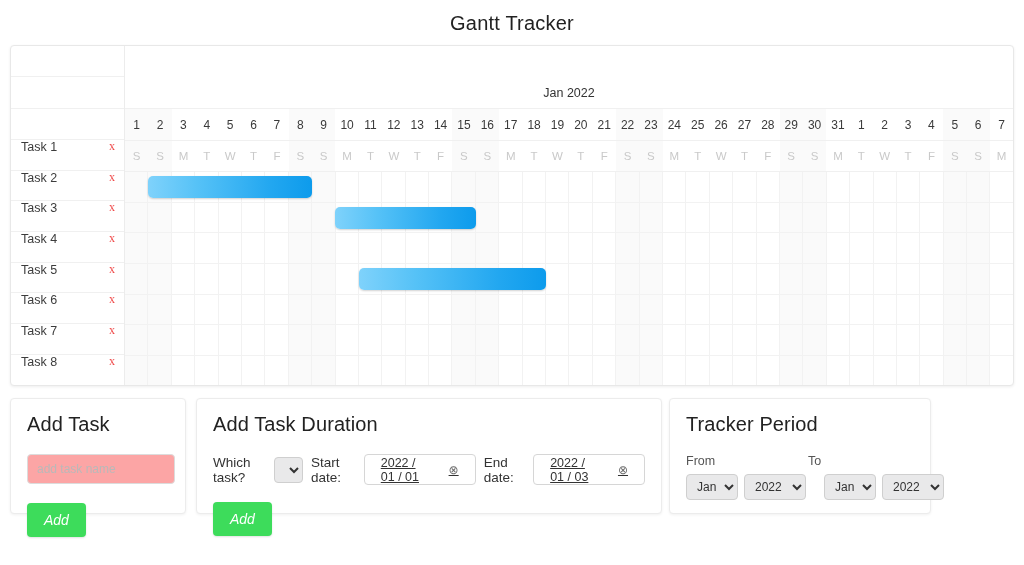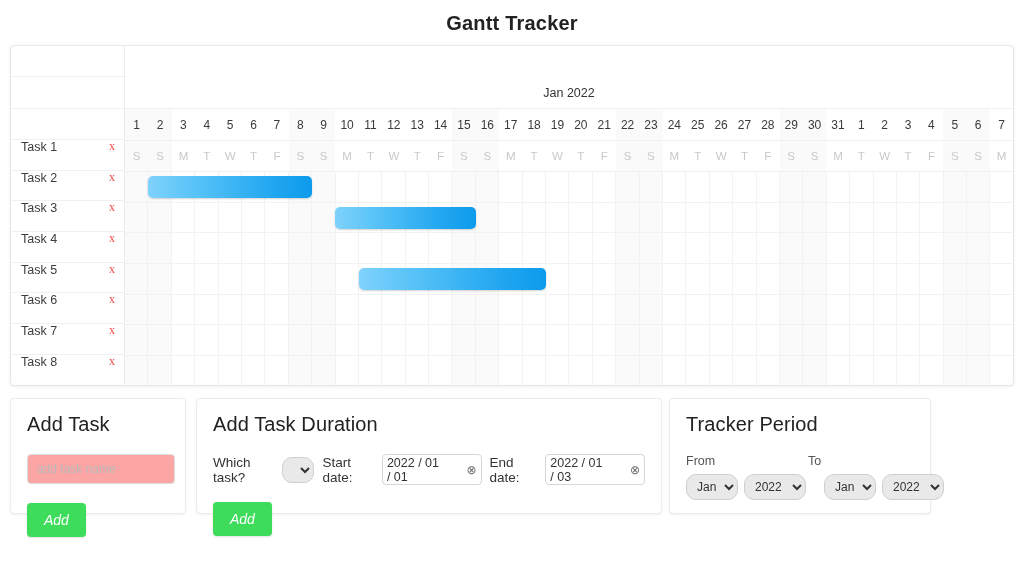--- a/index.html
+++ b/index.html
@@ -9,21 +9,21 @@
     background: #ffffff;
     font-family: "Liberation Sans", sans-serif;
     color: #333;
     overflow: hidden;
   }
 
   
   .app-title {
     text-align: center;
     font-size: 20px;
-    font-weight: 700;
+    font-weight: 400;
     color: #222;
     letter-spacing: .2px;
     padding: 12px 0 10px 0;
     margin: 0;
   }
 
   
   .gantt-card {
     margin: 0 10px;
     border: 1px solid #e8e8e8;
@@ -182,42 +182,43 @@
     font-style: italic;
   }
   .btn-add.tight { margin-top: 17px; }
 
   .dur-row { display: flex; align-items: center; gap: 8px; }
   .lbl { font-size: 13.5px; color: #333; }
 
   select.mini {
     height: 26px;
     border: 1px solid #cfcfcf;
-    border-radius: 10px;
+    border-radius: 4px;
     background: #e9e9ea;
     font-size: 12px;
     color: #333;
     font-family: "Liberation Sans", sans-serif;
     padding: 0 2px 0 6px;
     cursor: pointer;
   }
   select.task-pick { width: 38px; padding-left: 3px; }
 
   .date-box {
     display: inline-flex;
     align-items: center;
     gap: 22px;
     height: 31px;
     border: 1px solid #d6d6d6;
     border-radius: 4px;
-    padding: 0 4px;
+    padding: 0 16px;
     background: #fff;
     font-size: 12.5px;
     color: #333;
     cursor: text;
+    text-decoration: underline;
   }
   .date-clear {
     color: #6b6b6b;
     font-size: 12px;
     line-height: 1;
     cursor: pointer;
   }
 
   .period-labels { display: flex; margin-bottom: 6px; }
   .period-labels .lab {

